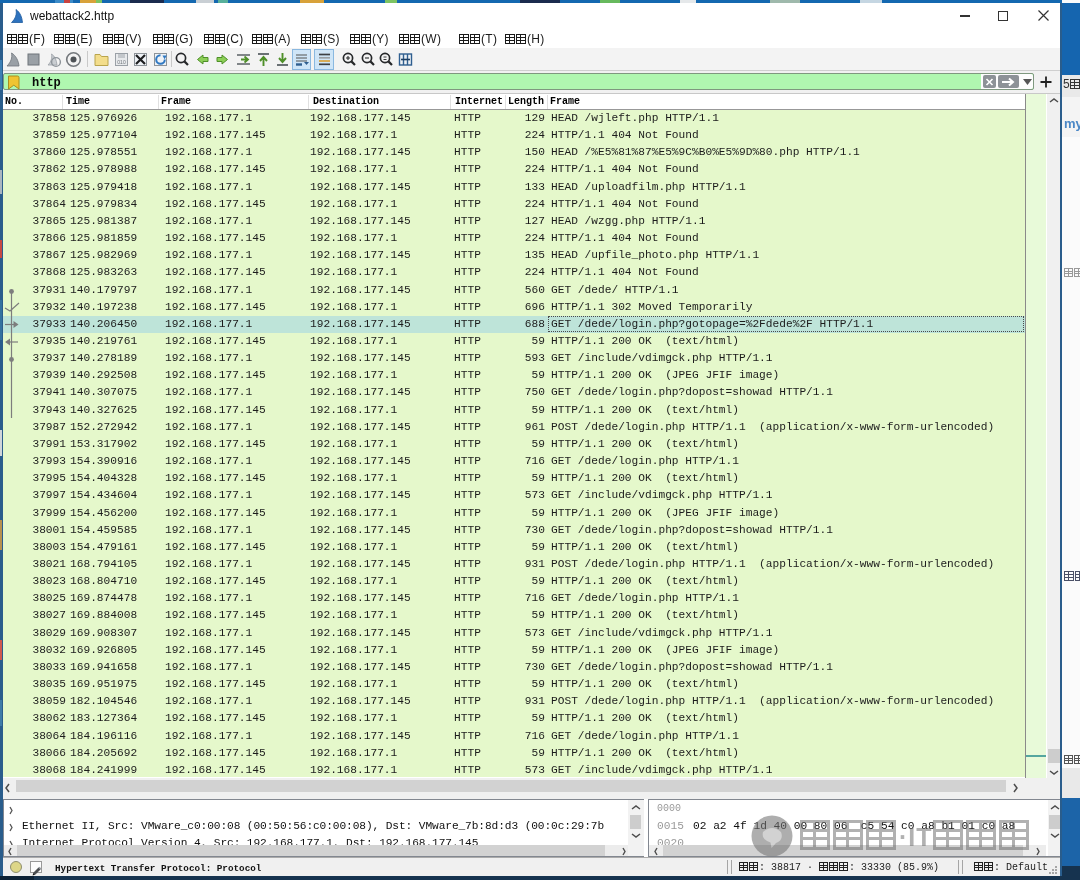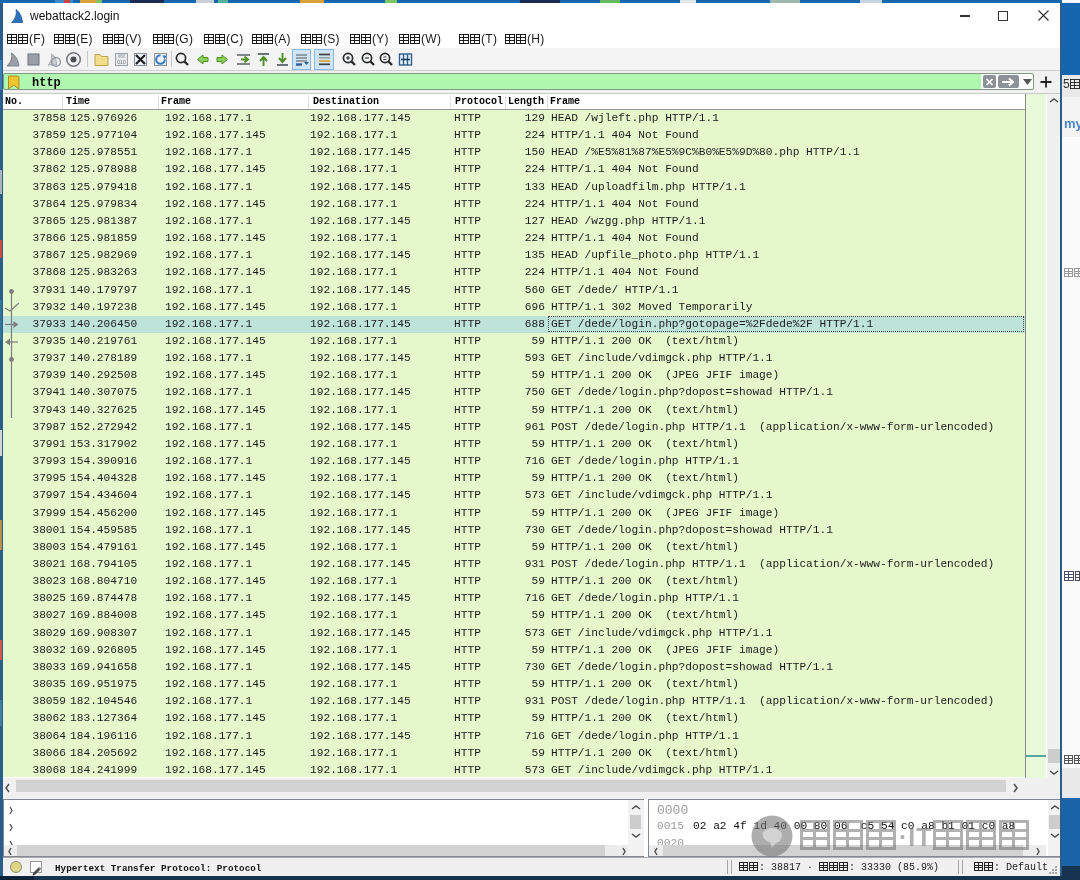--- a/index.html
+++ b/index.html
@@ -30,21 +30,21 @@
 <div class="ab" style="left:1064px;top:116px;font-size:13px;color:#4a87c6;font-weight:bold">my</div>
 <div class="ab" style="left:1064px;top:265px;font-size:12px"><i class="cj" style="width:9px;height:9px;margin-right:1px;border-color:#999;background-image:linear-gradient(#999,#999),linear-gradient(#999,#999),linear-gradient(#999,#999)"></i><i class="cj" style="width:9px;height:9px;margin-right:1px;border-color:#999;background-image:linear-gradient(#999,#999),linear-gradient(#999,#999),linear-gradient(#999,#999)"></i></div>
 <div class="ab" style="left:1064px;top:568px;font-size:13px"><i class="cj" style="width:10px;height:10px;margin-right:1px;border-color:#4a4f66;background-image:linear-gradient(#4a4f66,#4a4f66),linear-gradient(#4a4f66,#4a4f66),linear-gradient(#4a4f66,#4a4f66)"></i><i class="cj" style="width:10px;height:10px;margin-right:1px;border-color:#4a4f66;background-image:linear-gradient(#4a4f66,#4a4f66),linear-gradient(#4a4f66,#4a4f66),linear-gradient(#4a4f66,#4a4f66)"></i></div>
 <div class="ab" style="left:1064px;top:752px;font-size:12px"><i class="cj" style="width:9px;height:9px;margin-right:1px;border-color:#555;background-image:linear-gradient(#555,#555),linear-gradient(#555,#555),linear-gradient(#555,#555)"></i><i class="cj" style="width:9px;height:9px;margin-right:1px;border-color:#555;background-image:linear-gradient(#555,#555),linear-gradient(#555,#555),linear-gradient(#555,#555)"></i></div>
 <div class="ab" style="left:1062px;top:768px;width:18px;height:30px;background:#e9e9e9"></div>
 <div class="ab" style="left:1062px;top:798px;width:18px;height:78px;background:#1c64a8"></div>
 <div class="ab" style="left:0;top:3px;width:1062px;height:873px;background:#fff"></div>
 <svg class="ab" style="left:10px;top:8px" width="16" height="16">
     <path d="M1.5 14.5 L12.5 14.5 C12 9.5 10.3 4.5 6 1.5 C7 6 5.6 10.7 1.5 14.5 Z" fill="#2e72bd" stroke="#1d5a9e" stroke-width="0.8"></path>
   </svg>
-<div class="ab" style="left:30px;top:9px;font-size:12px;color:#111">webattack2.login</div>
+<div class="ab" style="left:30px;top:9px;font-size:12px;color:#111">webattack2.http</div>
 <div class="ab" style="left:960px;top:15px;width:10px;height:1.5px;background:#333"></div>
 <div class="ab" style="left:998px;top:11px;width:10px;height:10px;border:1.2px solid #333"></div>
 <svg class="ab" style="left:1038px;top:10px" width="11" height="11">
     <path d="M0.5 0.5 L10.5 10.5 M10.5 0.5 L0.5 10.5" stroke="#333" stroke-width="1.2"></path>
   </svg>
 <div class="ab" style="left:7px;top:32px;font-size:12px;color:#1a1a1a"><i class="cj" style="width:10px;height:10px;margin-right:1px;border-color:#1a1a1a;background-image:linear-gradient(#1a1a1a,#1a1a1a),linear-gradient(#1a1a1a,#1a1a1a),linear-gradient(#1a1a1a,#1a1a1a)"></i><i class="cj" style="width:10px;height:10px;margin-right:1px;border-color:#1a1a1a;background-image:linear-gradient(#1a1a1a,#1a1a1a),linear-gradient(#1a1a1a,#1a1a1a),linear-gradient(#1a1a1a,#1a1a1a)"></i><span style="letter-spacing:0.3px">(F)</span></div>
 <div class="ab" style="left:54px;top:32px;font-size:12px;color:#1a1a1a"><i class="cj" style="width:10px;height:10px;margin-right:1px;border-color:#1a1a1a;background-image:linear-gradient(#1a1a1a,#1a1a1a),linear-gradient(#1a1a1a,#1a1a1a),linear-gradient(#1a1a1a,#1a1a1a)"></i><i class="cj" style="width:10px;height:10px;margin-right:1px;border-color:#1a1a1a;background-image:linear-gradient(#1a1a1a,#1a1a1a),linear-gradient(#1a1a1a,#1a1a1a),linear-gradient(#1a1a1a,#1a1a1a)"></i><span style="letter-spacing:0.3px">(E)</span></div>
 <div class="ab" style="left:103px;top:32px;font-size:12px;color:#1a1a1a"><i class="cj" style="width:10px;height:10px;margin-right:1px;border-color:#1a1a1a;background-image:linear-gradient(#1a1a1a,#1a1a1a),linear-gradient(#1a1a1a,#1a1a1a),linear-gradient(#1a1a1a,#1a1a1a)"></i><i class="cj" style="width:10px;height:10px;margin-right:1px;border-color:#1a1a1a;background-image:linear-gradient(#1a1a1a,#1a1a1a),linear-gradient(#1a1a1a,#1a1a1a),linear-gradient(#1a1a1a,#1a1a1a)"></i><span style="letter-spacing:0.3px">(V)</span></div>
 <div class="ab" style="left:153px;top:32px;font-size:12px;color:#1a1a1a"><i class="cj" style="width:10px;height:10px;margin-right:1px;border-color:#1a1a1a;background-image:linear-gradient(#1a1a1a,#1a1a1a),linear-gradient(#1a1a1a,#1a1a1a),linear-gradient(#1a1a1a,#1a1a1a)"></i><i class="cj" style="width:10px;height:10px;margin-right:1px;border-color:#1a1a1a;background-image:linear-gradient(#1a1a1a,#1a1a1a),linear-gradient(#1a1a1a,#1a1a1a),linear-gradient(#1a1a1a,#1a1a1a)"></i><span style="letter-spacing:0.3px">(G)</span></div>
 <div class="ab" style="left:204px;top:32px;font-size:12px;color:#1a1a1a"><i class="cj" style="width:10px;height:10px;margin-right:1px;border-color:#1a1a1a;background-image:linear-gradient(#1a1a1a,#1a1a1a),linear-gradient(#1a1a1a,#1a1a1a),linear-gradient(#1a1a1a,#1a1a1a)"></i><i class="cj" style="width:10px;height:10px;margin-right:1px;border-color:#1a1a1a;background-image:linear-gradient(#1a1a1a,#1a1a1a),linear-gradient(#1a1a1a,#1a1a1a),linear-gradient(#1a1a1a,#1a1a1a)"></i><span style="letter-spacing:0.3px">(C)</span></div>
@@ -161,21 +161,21 @@
   </svg>
 <svg class="ab" style="left:1040px;top:76px" width="12" height="12">
     <path d="M6 0.5 V11.5 M0.5 6 H11.5" stroke="#222" stroke-width="1.8"></path>
   </svg>
 <div class="ab" style="left:0;top:94px;width:1025px;height:16px;background:#fff;border-bottom:1px solid #989898"></div>
 <div class="ab mono" style="left:0;top:96px;font-size:10px;font-weight:bold;color:#000;width:1025px">
 <span class="ab" style="left:5px;top:0">No.</span>
 <span class="ab" style="left:66px;top:0">Time</span>
 <span class="ab" style="left:161px;top:0">Frame</span>
 <span class="ab" style="left:313px;top:0">Destination</span>
-<span class="ab" style="left:455px;top:0">Protocol</span>
+<span class="ab" style="left:455px;top:0">Internet</span>
 <span class="ab" style="left:508px;top:0">Length</span>
 <span class="ab" style="left:550px;top:0">Frame</span>
 </div>
 <div class="ab" style="left:62px;top:95px;width:1px;height:14px;background:#e0e0e0"></div>
 <div class="ab" style="left:158px;top:95px;width:1px;height:14px;background:#e0e0e0"></div>
 <div class="ab" style="left:308px;top:95px;width:1px;height:14px;background:#e0e0e0"></div>
 <div class="ab" style="left:450px;top:95px;width:1px;height:14px;background:#e0e0e0"></div>
 <div class="ab" style="left:505px;top:95px;width:1px;height:14px;background:#e0e0e0"></div>
 <div class="ab" style="left:547px;top:95px;width:1px;height:14px;background:#e0e0e0"></div>
 <div class="ab" style="left:0;top:110.0px;width:1025px;height:667.4px;overflow:hidden;background:#e5f8cb">
@@ -249,44 +249,46 @@
       <path d="M1 1 L4 5.0 L1 9" fill="none" stroke="#4d4d4d" stroke-width="1.5"></path>
     </svg></div>
 <div class="ab" style="left:0;top:793px;width:1060px;height:6px;background:#f0f0f0"></div>
 <div class="ab" style="left:3px;top:799px;width:641px;height:58px;background:#fff;border:1px solid #828790">
 <div class="ab" style="left:5px;top:6px"><svg width="4" height="9" style="display:block">
         <path d="M1 1 L3 4.5 L1 8" fill="none" stroke="#555" stroke-width="1.3"></path>
       </svg></div>
 <div class="ab" style="left:5px;top:23px"><svg width="4" height="9" style="display:block">
         <path d="M1 1 L3 4.5 L1 8" fill="none" stroke="#555" stroke-width="1.3"></path>
       </svg></div>
+<div class="ab mono" style="left:18px;top:20px;font-size:11.2px;letter-spacing:-0.1px;color:#101010;width:618px;overflow:hidden">Ethernet II, Src: VMware_c0:00:08 (00:50:56:c0:00:08), Dst: VMware_7b:8d:d3 (00:0c:29:7b</div>
 <div class="ab" style="left:5px;top:40px"><svg width="4" height="9" style="display:block">
         <path d="M1 1 L3 4.5 L1 8" fill="none" stroke="#555" stroke-width="1.3"></path>
       </svg></div>
+<div class="ab mono" style="left:18px;top:37px;font-size:11.2px;letter-spacing:-0.1px;color:#101010;width:618px;overflow:hidden">Internet Protocol Version 4, Src: 192.168.177.1, Dst: 192.168.177.145</div>
 <div class="ab" style="left:0;top:45px;width:624px;height:11px;background:#ececec">
 <div class="ab" style="left:4px;top:2px"><svg width="4" height="9" style="display:block">
           <path d="M3 1 L1 4.5 L3 8" fill="none" stroke="#4d4d4d" stroke-width="1.4"></path>
         </svg></div>
 <div class="ab" style="left:13px;top:0px;width:588px;height:11px;background:#d2d2d2"></div>
 <div class="ab" style="left:618px;top:2px"><svg width="4" height="9" style="display:block">
           <path d="M1 1 L3 4.5 L1 8" fill="none" stroke="#4d4d4d" stroke-width="1.4"></path>
         </svg></div>
 </div>
 <div class="ab" style="left:624px;top:0;width:16px;height:56px;background:#f2f2f2">
 <div class="ab" style="left:3px;top:5px"><svg width="10" height="5" style="display:block">
           <path d="M1 4 L5.0 1 L9 4" fill="none" stroke="#4d4d4d" stroke-width="1.5"></path>
         </svg></div>
 <div class="ab" style="left:2px;top:15px;width:11px;height:14px;background:#cdcdcd"></div>
 <div class="ab" style="left:3px;top:33px"><svg width="10" height="5" style="display:block">
           <path d="M1 1 L5.0 4 L9 1" fill="none" stroke="#4d4d4d" stroke-width="1.5"></path>
         </svg></div>
 </div>
 </div>
 <div class="ab" style="left:648px;top:799px;width:413px;height:58px;background:#fff;border:1px solid #828790">
-<div class="ab mono" style="left:8px;top:3px;font-size:13px;color:#9a9a9a">0000</div>
+<div class="ab mono" style="left:8px;top:3px;font-size:10px;color:#9a9a9a">0000</div>
 <div class="ab mono" style="left:8px;top:20px;font-size:11.2px;color:#9a9a9a">0015</div>
 <div class="ab mono" style="left:44px;top:20px;font-size:11.2px;color:#101010">02 a2 4f 1d 40 00 80 06  c5 54 c0 a8 b1 01 c0 a8</div>
 <div class="ab mono" style="left:8px;top:37px;font-size:11.2px;color:#9a9a9a">0020</div>
 <div class="ab" style="left:0;top:45px;width:397px;height:11px;background:#ececec">
 <div class="ab" style="left:5px;top:2px"><svg width="4" height="9" style="display:block">
           <path d="M3 1 L1 4.5 L3 8" fill="none" stroke="#4d4d4d" stroke-width="1.4"></path>
         </svg></div>
 <div class="ab" style="left:14px;top:0px;width:360px;height:11px;background:#d2d2d2"></div>
 <div class="ab" style="left:387px;top:2px"><svg width="4" height="9" style="display:block">
           <path d="M1 1 L3 4.5 L1 8" fill="none" stroke="#4d4d4d" stroke-width="1.4"></path>

